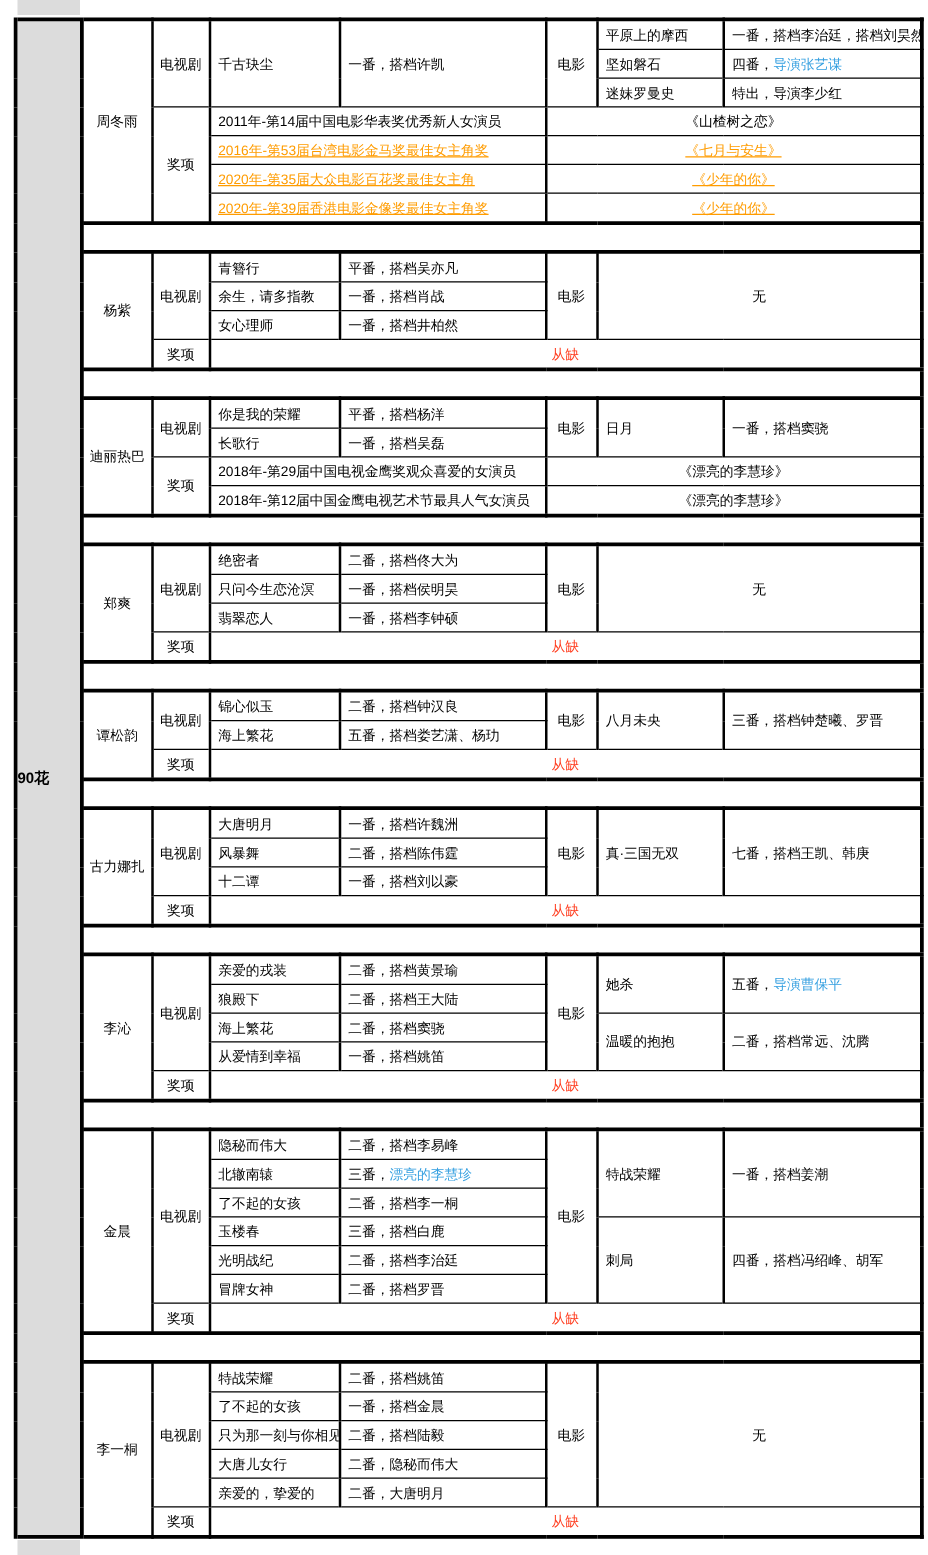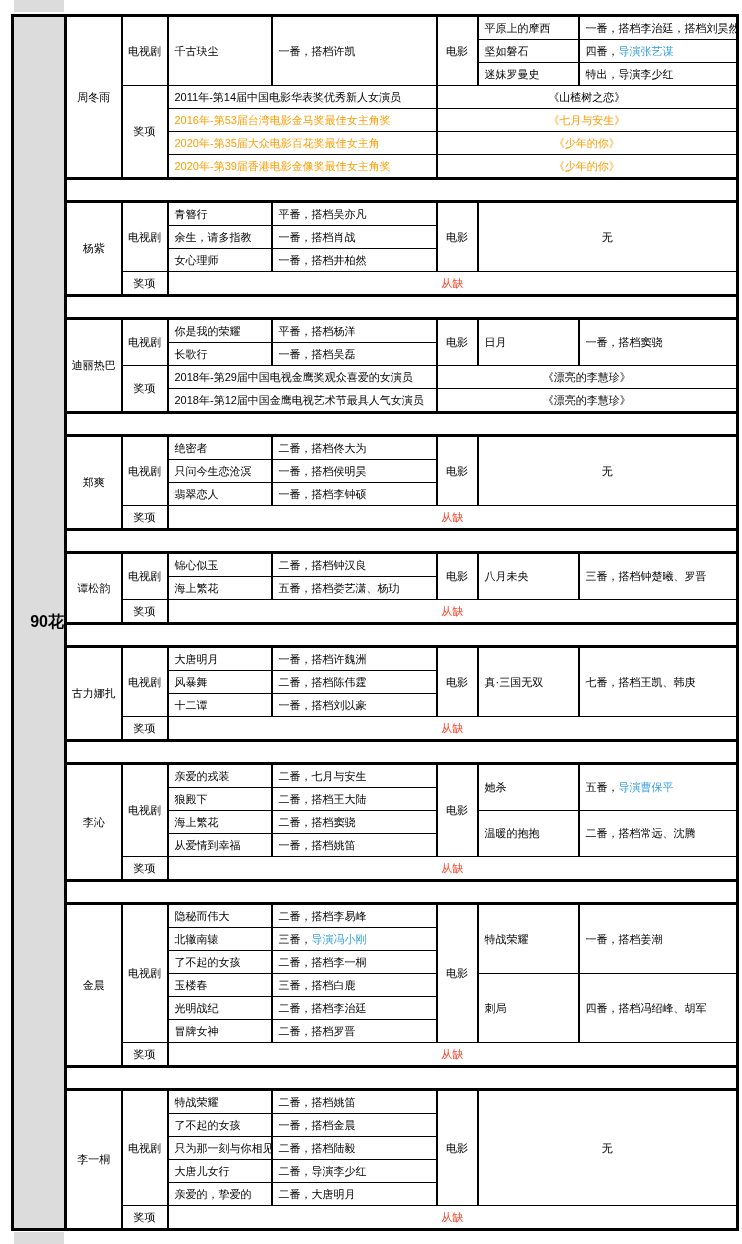--- a/index.html
+++ b/index.html
@@ -30,32 +30,32 @@
     padding:0;
     vertical-align:middle;
     background:#fff;
   }
   #filmo td.left{text-align:left;padding:0 6px;}
   #filmo td.center{text-align:center;}
   #filmo td.bl2{border-left-width:2px;}
   #filmo td.bl3{border-left-width:3px;}
   #filmo td.group{
     background:#dcdcdc;
-    text-align:right;
+    text-align:left;
     font-weight:bold;
-    font-size:16px;
+    font-size:12px;
     border-left-width:3px;border-right-width:3px;
   }
   #filmo td.spacer{
     border-top:3px solid #000;
     border-bottom:3px solid #000;
     height:20px;
     background:#fff;
   }
-  .orange{color:#ff9c00;}
+  .orange{color:#ff9c00;text-decoration:underline;}
   .red{color:#ff3c1e;font-family:Liberation Mono, monospace;}
   .blue{color:#339fe0;margin-top:36px;}
 </style>
 </head>
 <body>
 
 <div id="screen">
   <div id="stub-top" class="gray-stub"></div>
   <div id="stub-bottom" class="gray-stub"></div>
   <table id="filmo">
@@ -220,21 +220,21 @@
           <td class="center bl2"><span>奖项</span></td>
           <td colspan="5" class="center bl2"><span class="red">从缺</span></td>
         </tr>
         <tr>
           <td colspan="7" class="center bl3 spacer"></td>
         </tr>
         <tr>
           <td rowspan="5" class="center bl3"><span>李沁</span></td>
           <td rowspan="4" class="center bl2"><span>电视剧</span></td>
           <td class="left bl2"><span>亲爱的戎装</span></td>
-          <td class="left bl2"><span>二番，七月与安生</span></td>
+          <td class="left bl2"><span>二番，搭档黄景瑜</span></td>
           <td rowspan="4" class="center bl2"><span>电影</span></td>
           <td rowspan="2" class="left bl2"><span>她杀</span></td>
           <td rowspan="2" class="left bl2"><span>五番，</span><span class="blue">导演曹保平</span></td>
         </tr>
         <tr>
           <td class="left bl2"><span>狼殿下</span></td>
           <td class="left bl2"><span>二番，搭档王大陆</span></td>
         </tr>
         <tr>
           <td class="left bl2"><span>海上繁花</span></td>
@@ -257,21 +257,21 @@
           <td rowspan="7" class="center bl3"><span>金晨</span></td>
           <td rowspan="6" class="center bl2"><span>电视剧</span></td>
           <td class="left bl2"><span>隐秘而伟大</span></td>
           <td class="left bl2"><span>二番，搭档李易峰</span></td>
           <td rowspan="6" class="center bl2"><span>电影</span></td>
           <td rowspan="3" class="left bl2"><span>特战荣耀</span></td>
           <td rowspan="3" class="left bl2"><span>一番，搭档姜潮</span></td>
         </tr>
         <tr>
           <td class="left bl2"><span>北辙南辕</span></td>
-          <td class="left bl2"><span>三番，</span><span class="blue">导演冯小刚</span></td>
+          <td class="left bl2"><span>三番，</span><span class="blue">漂亮的李慧珍</span></td>
         </tr>
         <tr>
           <td class="left bl2"><span>了不起的女孩</span></td>
           <td class="left bl2"><span>二番，搭档李一桐</span></td>
         </tr>
         <tr>
           <td class="left bl2"><span>玉楼春</span></td>
           <td class="left bl2"><span>三番，搭档白鹿</span></td>
           <td rowspan="3" class="left bl2"><span>刺局</span></td>
           <td rowspan="3" class="left bl2"><span>四番，搭档冯绍峰、胡军</span></td>
@@ -302,21 +302,21 @@
         <tr>
           <td class="left bl2"><span>了不起的女孩</span></td>
           <td class="left bl2"><span>一番，搭档金晨</span></td>
         </tr>
         <tr>
           <td class="left bl2"><span>只为那一刻与你相见</span></td>
           <td class="left bl2"><span>二番，搭档陆毅</span></td>
         </tr>
         <tr>
           <td class="left bl2"><span>大唐儿女行</span></td>
-          <td class="left bl2"><span>二番，导演李少红</span></td>
+          <td class="left bl2"><span>二番，隐秘而伟大</span></td>
         </tr>
         <tr>
           <td class="left bl2"><span>亲爱的，挚爱的</span></td>
           <td class="left bl2"><span>二番，大唐明月</span></td>
         </tr>
         <tr>
           <td class="center bl2"><span>奖项</span></td>
           <td colspan="5" class="center bl2"><span class="red">从缺</span></td>
         </tr>
       </tbody>

